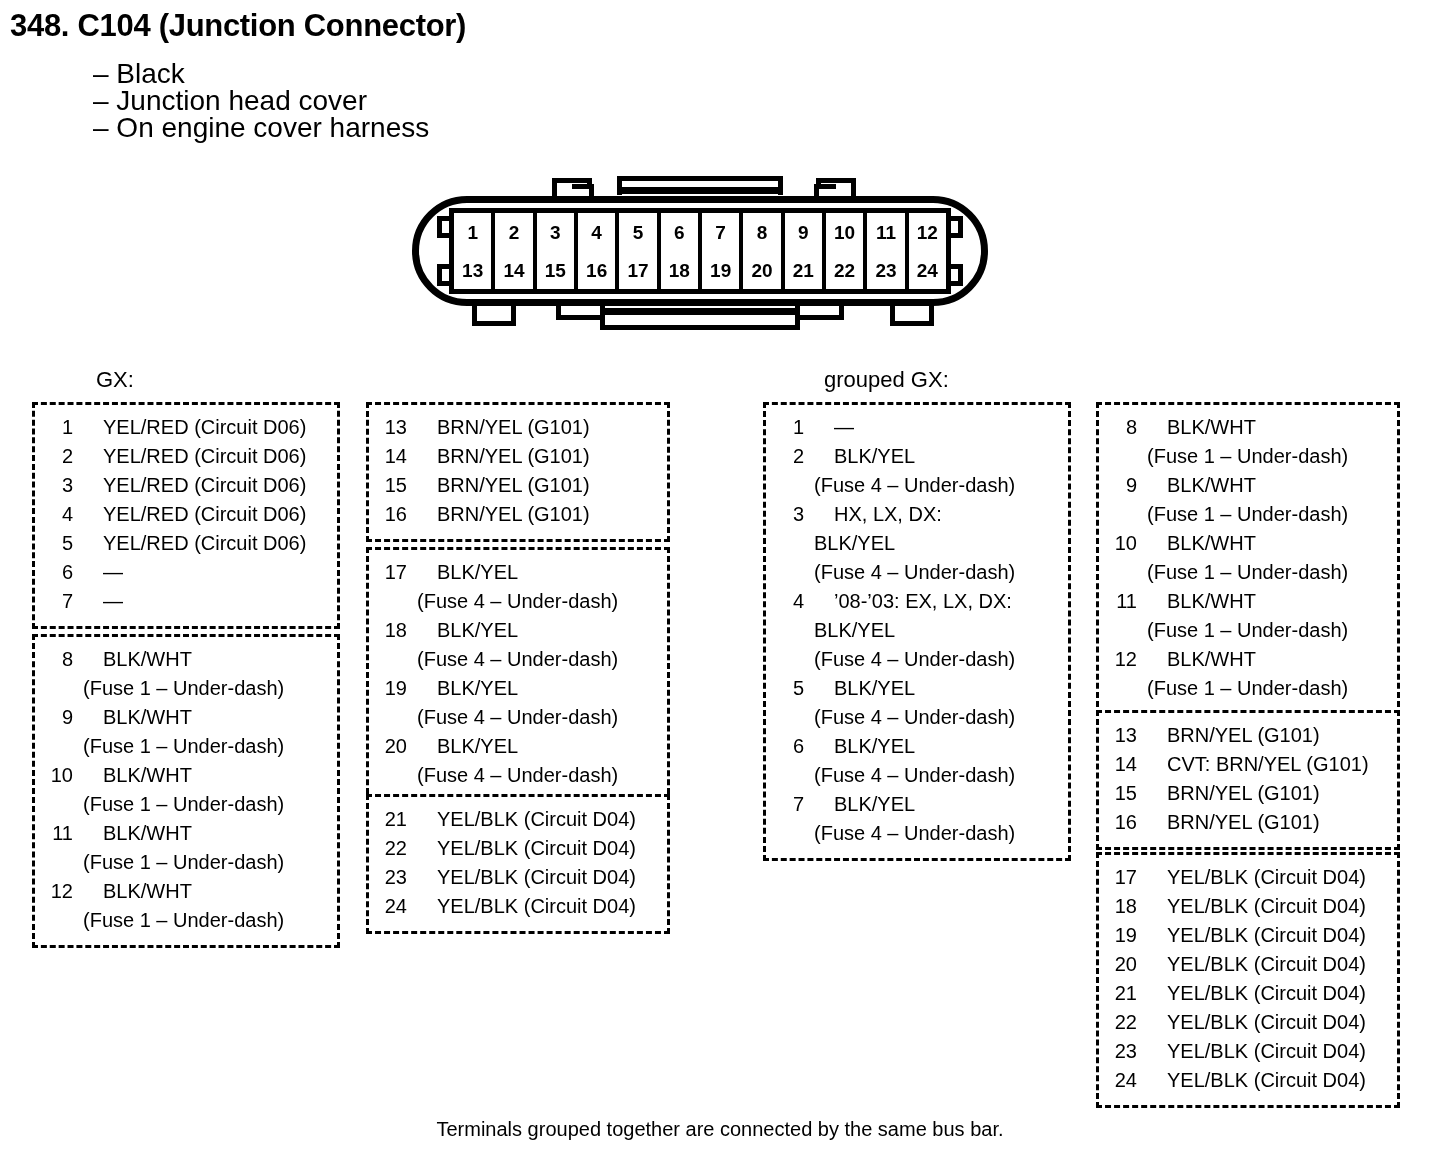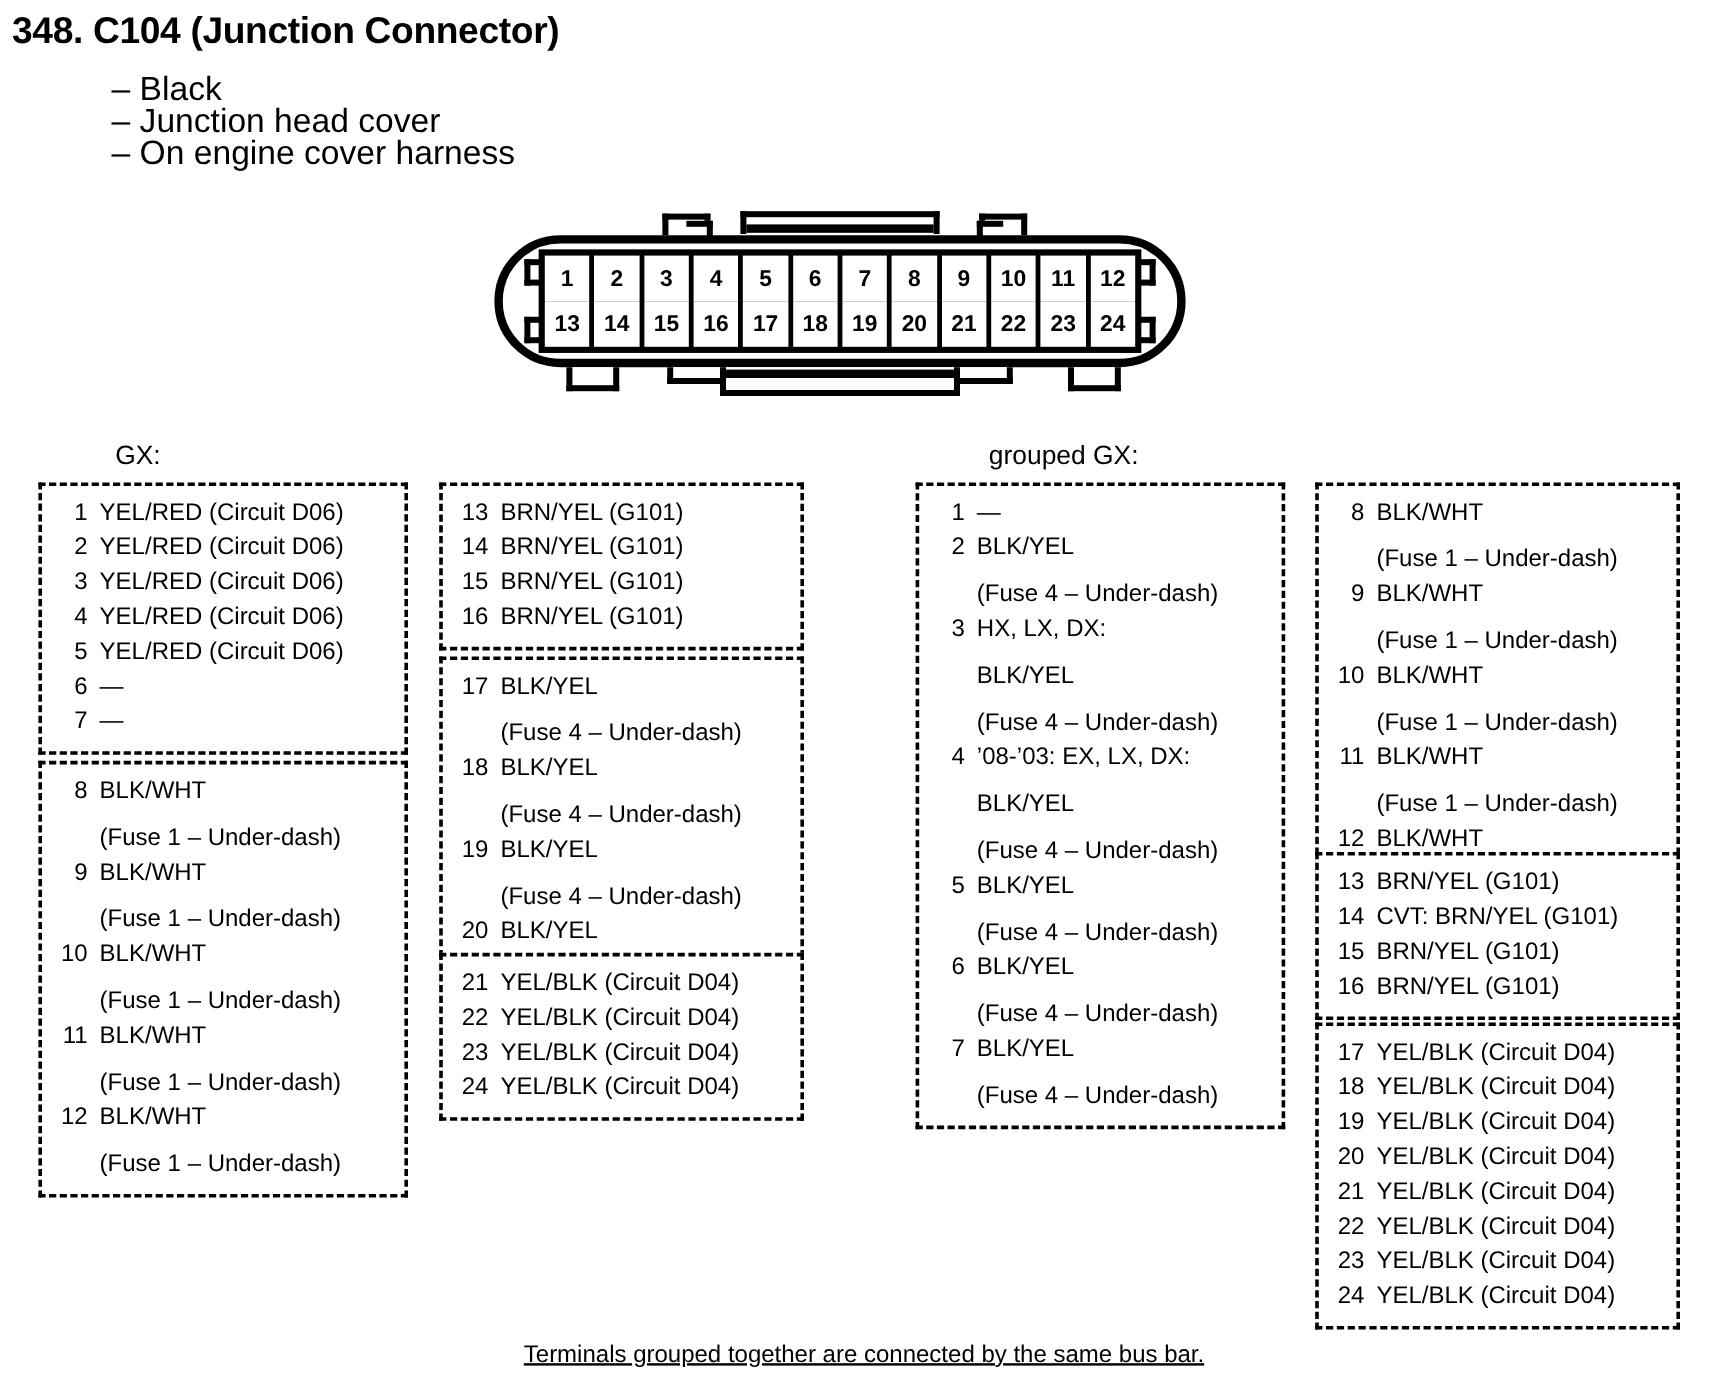--- a/index.html
+++ b/index.html
@@ -163,44 +163,42 @@
     font-size: 20px;
     line-height: 29px;
     white-space: nowrap;
   }
   .pin-num {
     width: 42px;
     min-width: 42px;
     text-align: right;
     padding-right: 10px;
   }
-  .pin-desc { display: block; }
+  .pin-desc { display: block; margin-left: 20px; }
   .pin-sub {
     display: block;
     font-size: 20px;
     line-height: 29px;
     white-space: nowrap;
-    margin-top: 10px;
   }
 
   
   .col-1 { left: 32px;   width: 308px; }
   .col-2 { left: 366px;  width: 304px; }
   .col-3 { left: 763px;  width: 308px; }
   .col-4 { left: 1096px; width: 304px; }
 
   
   #footer-note {
     position: absolute;
     left: 0;
     top: 1118px;
     width: 1440px;
     text-align: center;
     font-size: 20px;
-    text-decoration: underline;
   }
 </style>
 </head>
 <body>
 
 <div id="page-title">348. C104 (Junction Connector)</div>
 
 <div id="subtitle-list">
   <div class="subtitle-item">– Black</div>
   <div class="subtitle-item">– Junction head cover</div>

